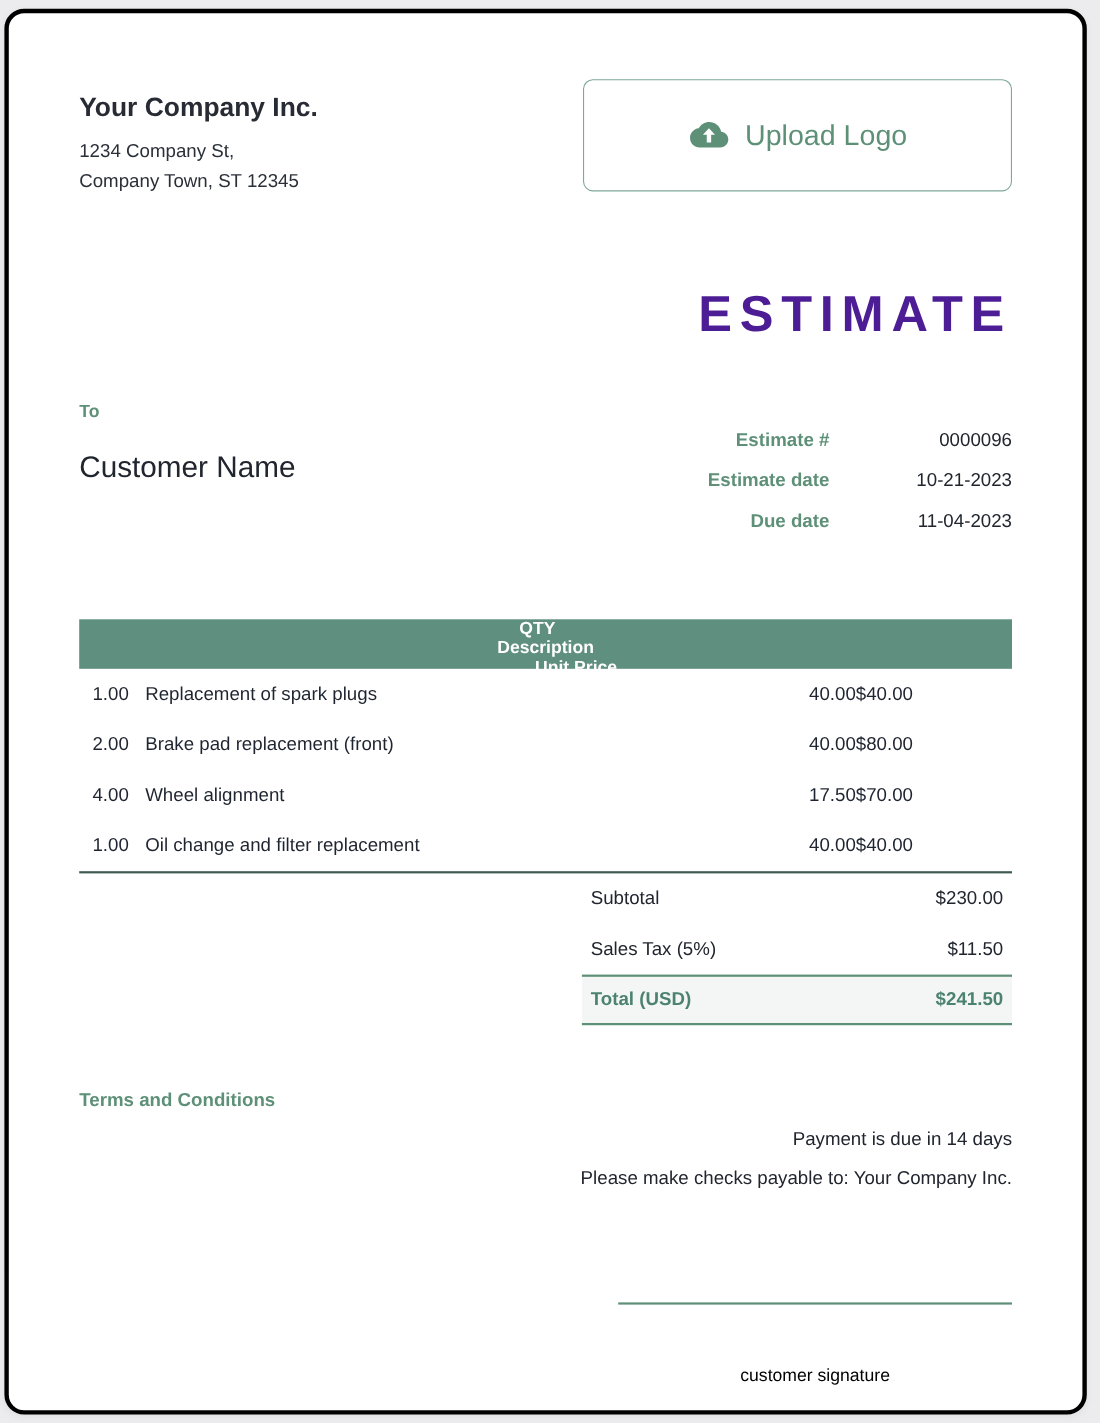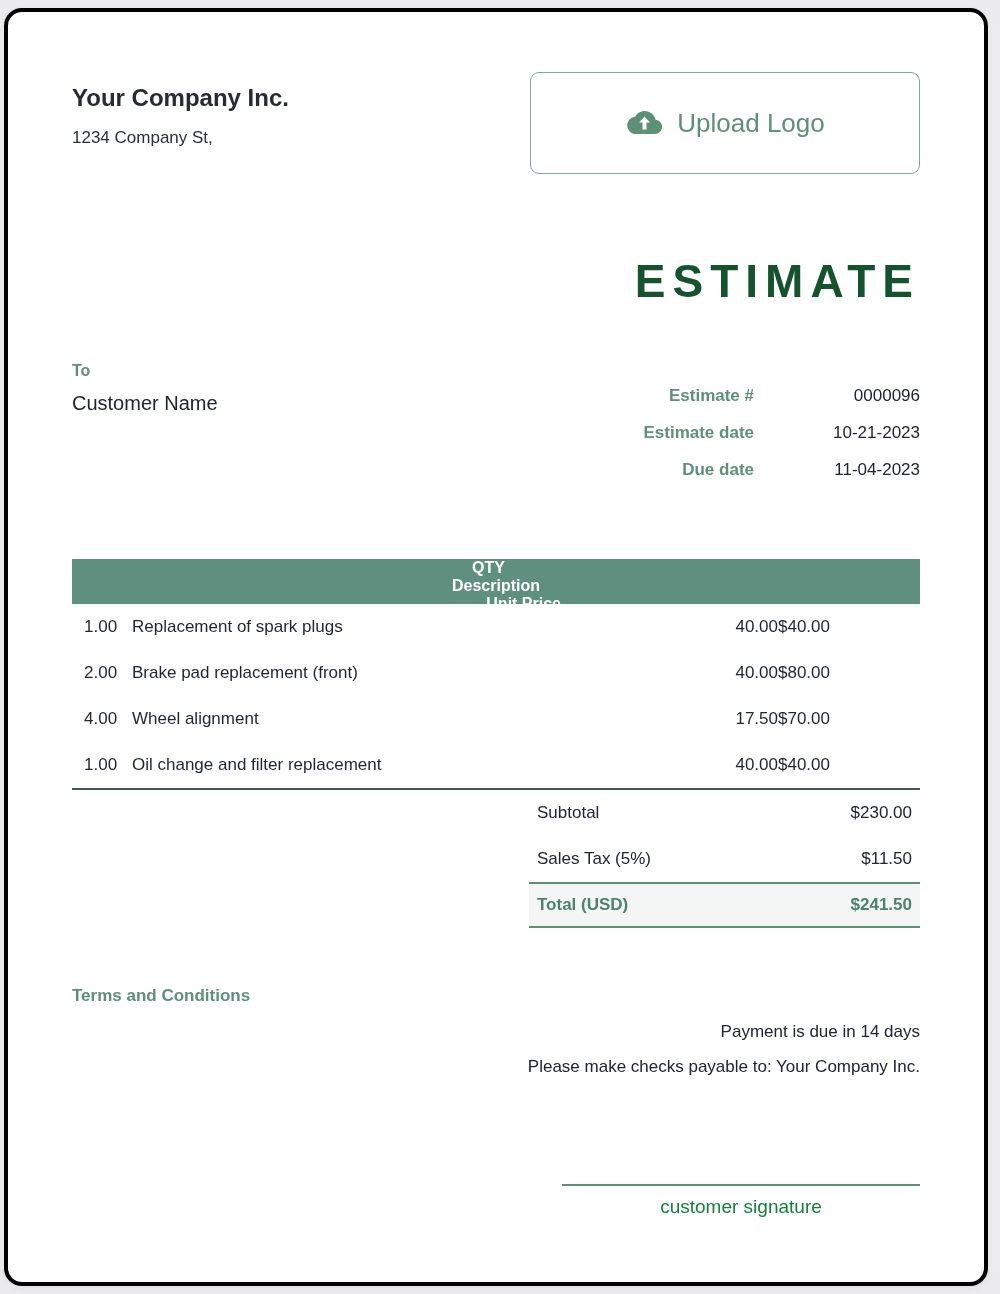--- a/index.html
+++ b/index.html
@@ -24,25 +24,25 @@
   .company-address { margin-top:12px; font-size:17px; line-height:27px; color:#2a2f38; }
   .upload-btn {
     width:390px; height:102px; border:1px solid #7ea897; border-radius:9px;
     background:#ffffff; display:flex; align-items:center; justify-content:center;
     gap:14px; cursor:pointer;
   }
   .upload-btn svg { display:block; }
   .upload-label { font-size:26px; font-weight:500; color:#5E9078; }
   
   .title-row { margin:80px 64px 0; text-align:right; }
-  .doc-title { font-size:46px; font-weight:700; letter-spacing:7px; color:#14532d; }
+  .doc-title { font-size:46px; font-weight:700; letter-spacing:7px; color:#4c1d95; }
   
   .parties { margin:54px 64px 0; display:flex; justify-content:space-between; }
   .to-label { font-size:16px; font-weight:700; color:#5E9078; }
-  .customer-name { margin-top:12px; font-size:20px; color:#20252e; }
+  .customer-name { margin-top:26px; font-size:27px; color:#20252e; }
   .customer-address { margin-top:12px; font-size:17px; line-height:27px; color:#2a2f38; }
   .meta { margin-top:24px; }
   .meta-row { display:flex; justify-content:flex-end; align-items:baseline; margin-bottom:17px; }
   .meta-label { font-size:17px; font-weight:700; color:#5E9078; text-align:right; }
   .meta-value { width:166px; font-size:17px; color:#20252e; text-align:right; }
   
   .items { margin:62px 64px 0; }
   .thead {
     display:flex; align-items:center; height:45px; background:#5F8F7E;
     color:#ffffff; font-weight:700; font-size:16px; padding:0 12px;flex-direction:column;
@@ -59,32 +59,33 @@
   .sum-row.total {
     background:#F4F6F5; border-top:2px solid #5E9078; border-bottom:2px solid #5E9078;
     font-weight:700; color:#4C8270;
   }
   
   .terms { margin:58px 64px 0; }
   .terms-heading { font-size:17px; font-weight:700; color:#5E9078; }
   .terms-line { margin-top:16px; font-size:17px; color:#20252e; line-height:19px;text-align:right; }
   
   .signature { position:absolute; right:64px; top:1172px; width:358px; border-top:2px solid #5E9078; text-align:center; padding-top:10px; }
-  .signature-label { font-size:19px; color:#15803d; }
+  .signature-label { font-size:16px; color:#000000;margin-top:46px; }
 </style>
 </head>
 <body>
 
 <div class="card">
 
   <div class="header">
     <div class="company">
       <div class="company-name">Your Company Inc.</div>
       <div class="company-address">
         <div>1234 Company St,</div>
+        <div>Company Town, ST 12345</div>
       </div>
     </div>
     <button class="upload-btn">
       <span>
         <svg width="38" height="30" viewBox="0 0 38 30">
           <path fill="#5E9078" d="M30.6 11.7C29.5 6.6 25 3 19.8 3c-4.1 0-7.7 2.2-9.6 5.7C5.7 9.2 2.3 12.9 2.3 17.4c0 4.8 3.9 8.6 8.7 8.6h18.9c4 0 7.2-3.2 7.2-7.2 0-3.8-3-6.9-6.5-7.1z"></path>
           <path fill="#ffffff" d="M19.5 8.5l-5.5 6h3.5v7h4v-7H25z"></path>
         </svg>
       </span>
       <span class="upload-label">Upload Logo</span>

